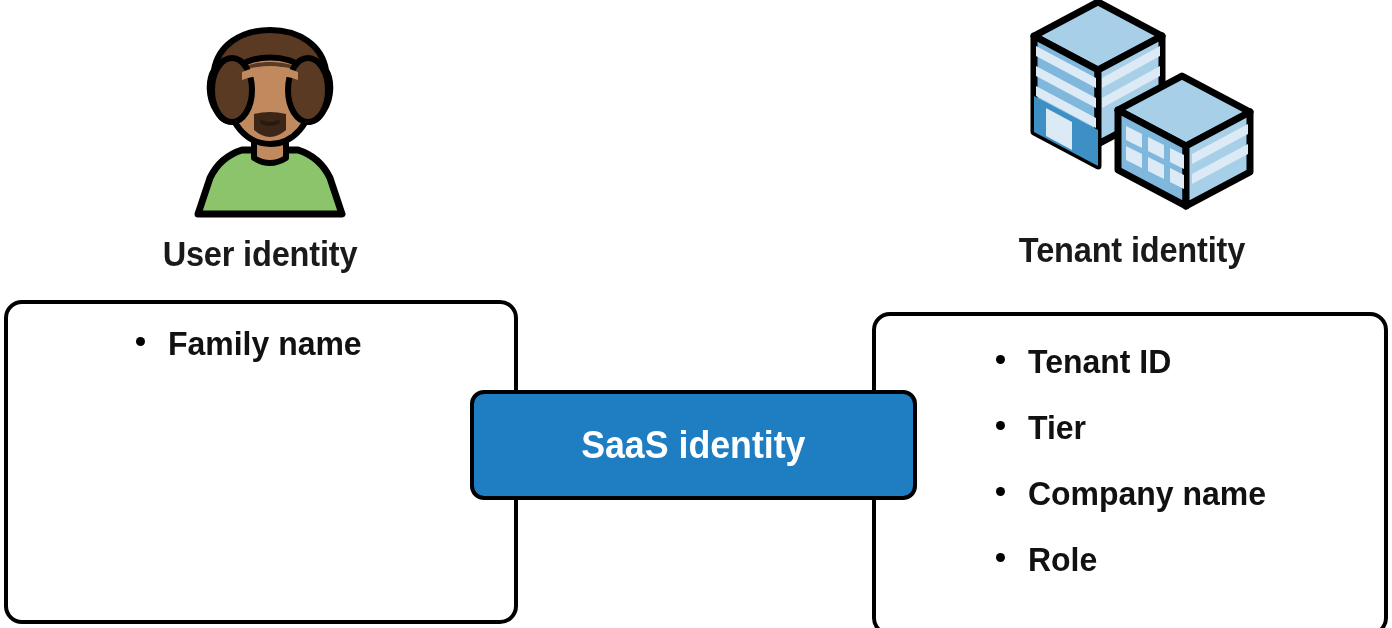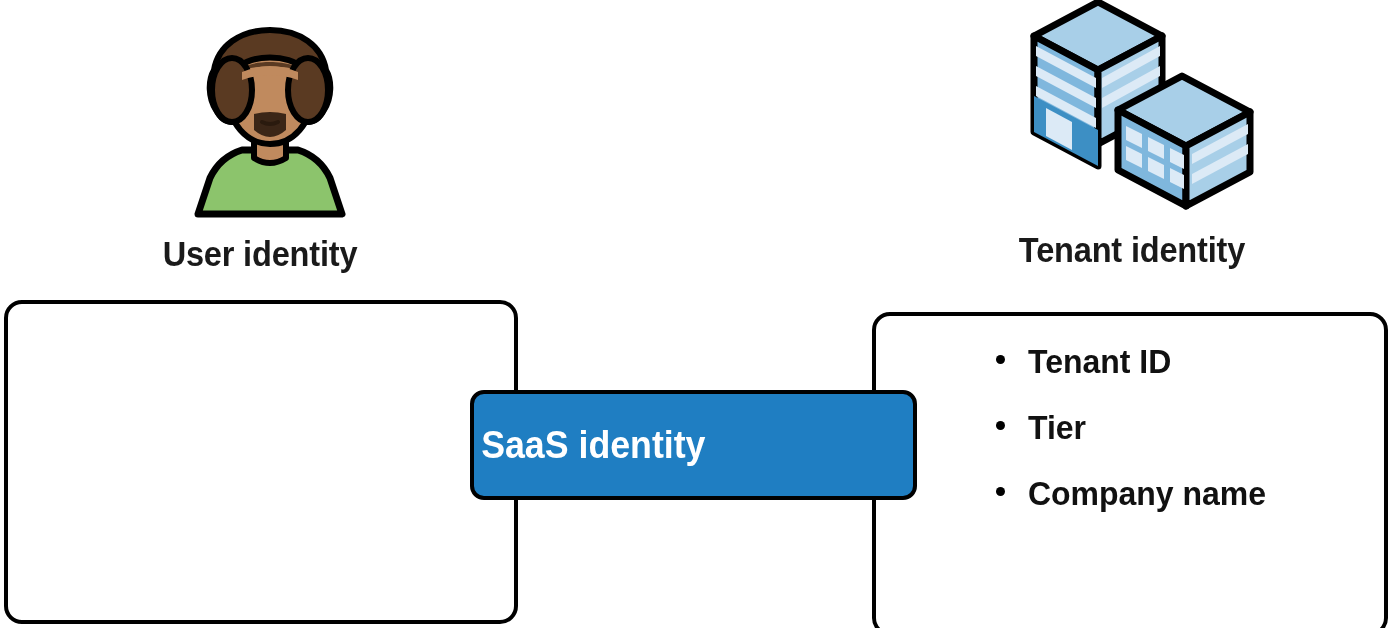--- a/index.html
+++ b/index.html
@@ -125,21 +125,21 @@
     left: 470px;
     top: 390px;
     width: 447px;
     height: 110px;
     box-sizing: border-box;
     background: #1f7ec2;
     border: 4px solid #000000;
     border-radius: 14px;
     display: flex;
     align-items: center;
-    justify-content: flex-start;
+    justify-content: center;
     z-index: 5;
   }
   .badge-label {
     font-size: 38px;
     line-height: 1;
     color: #ffffff;
     transform: scaleX(0.94);
     white-space: nowrap;
   }
 </style>
@@ -228,37 +228,45 @@
       </g>
     </svg>
   </div>
 
   <div class="caption caption-user">User identity</div>
 
   <div class="caption caption-tenant">Tenant identity</div>
 
   <div class="panel panel-left">
     <ul class="panel-list">
+      <li>
+        <span class="bullet"></span>
+        <span class="item-text">Family name</span>
+      </li>
     </ul>
   </div>
 
   <div class="panel panel-right">
     <ul class="panel-list">
       <li>
         <span class="bullet"></span>
         <span class="item-text">Tenant ID</span>
       </li>
       <li>
         <span class="bullet"></span>
         <span class="item-text">Tier</span>
       </li>
       <li>
         <span class="bullet"></span>
         <span class="item-text">Company name</span>
       </li>
+      <li>
+        <span class="bullet"></span>
+        <span class="item-text">Role</span>
+      </li>
     </ul>
   </div>
 
   <div class="badge">
     <span class="badge-label">SaaS identity</span>
   </div>
 
 </div>
 
 </body></html>

